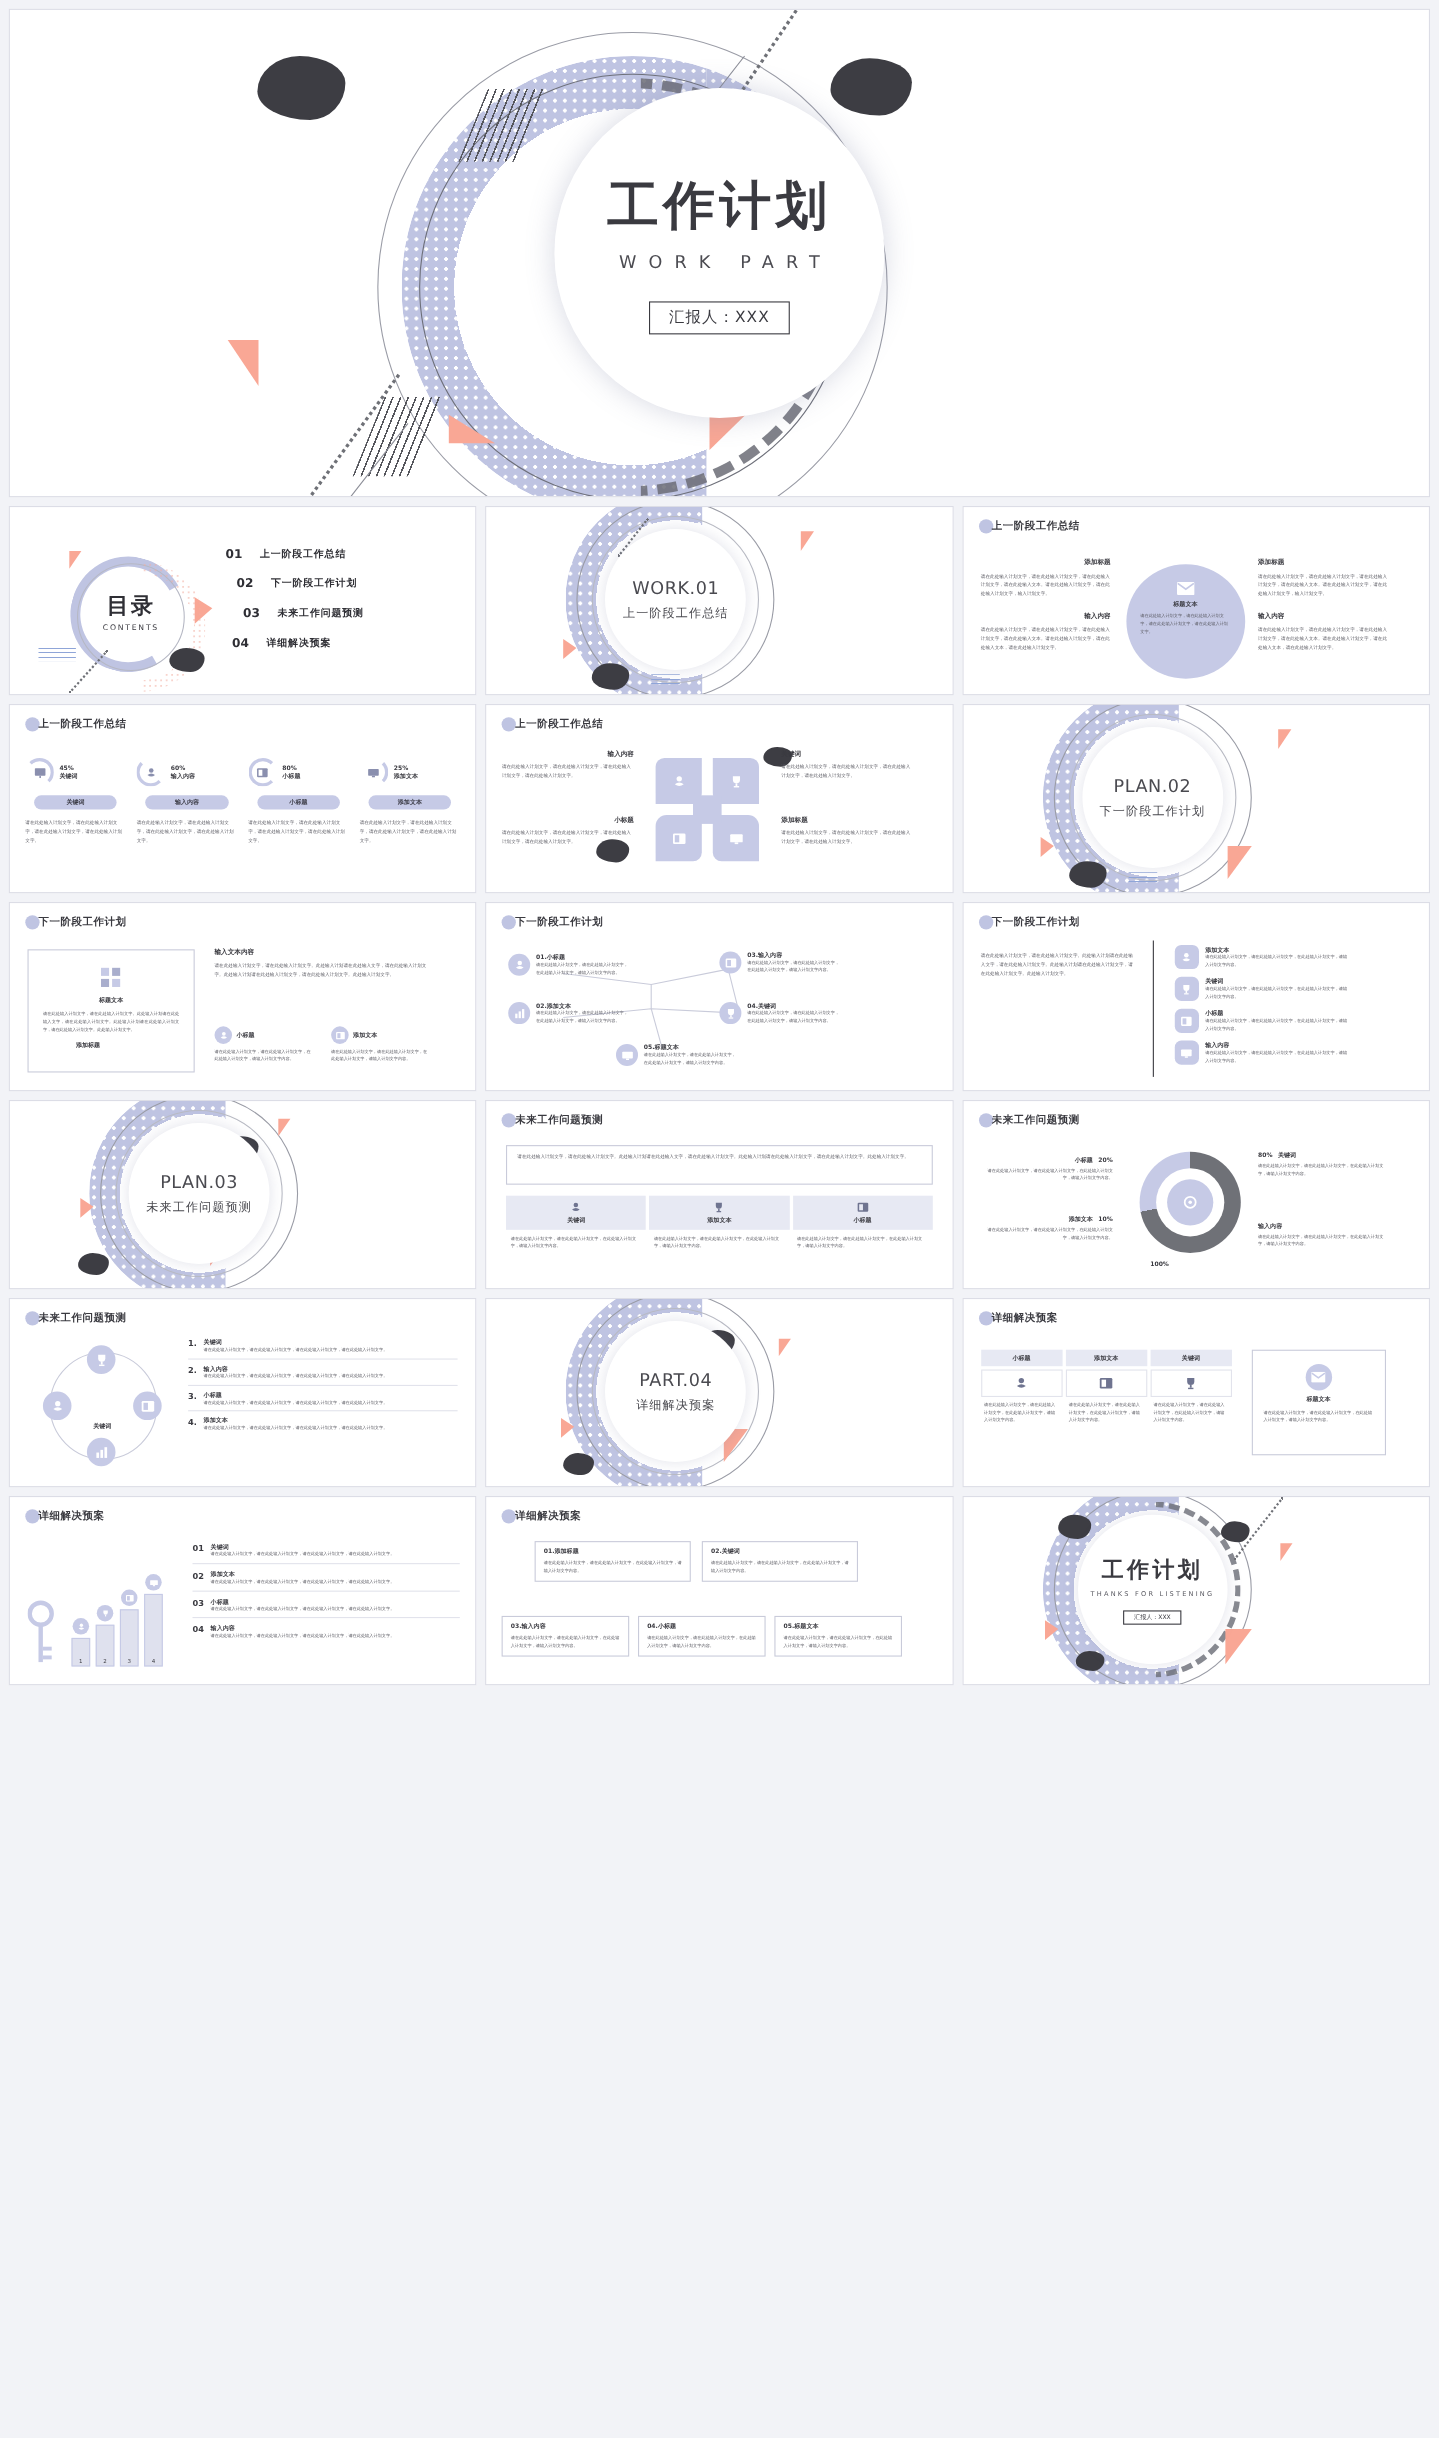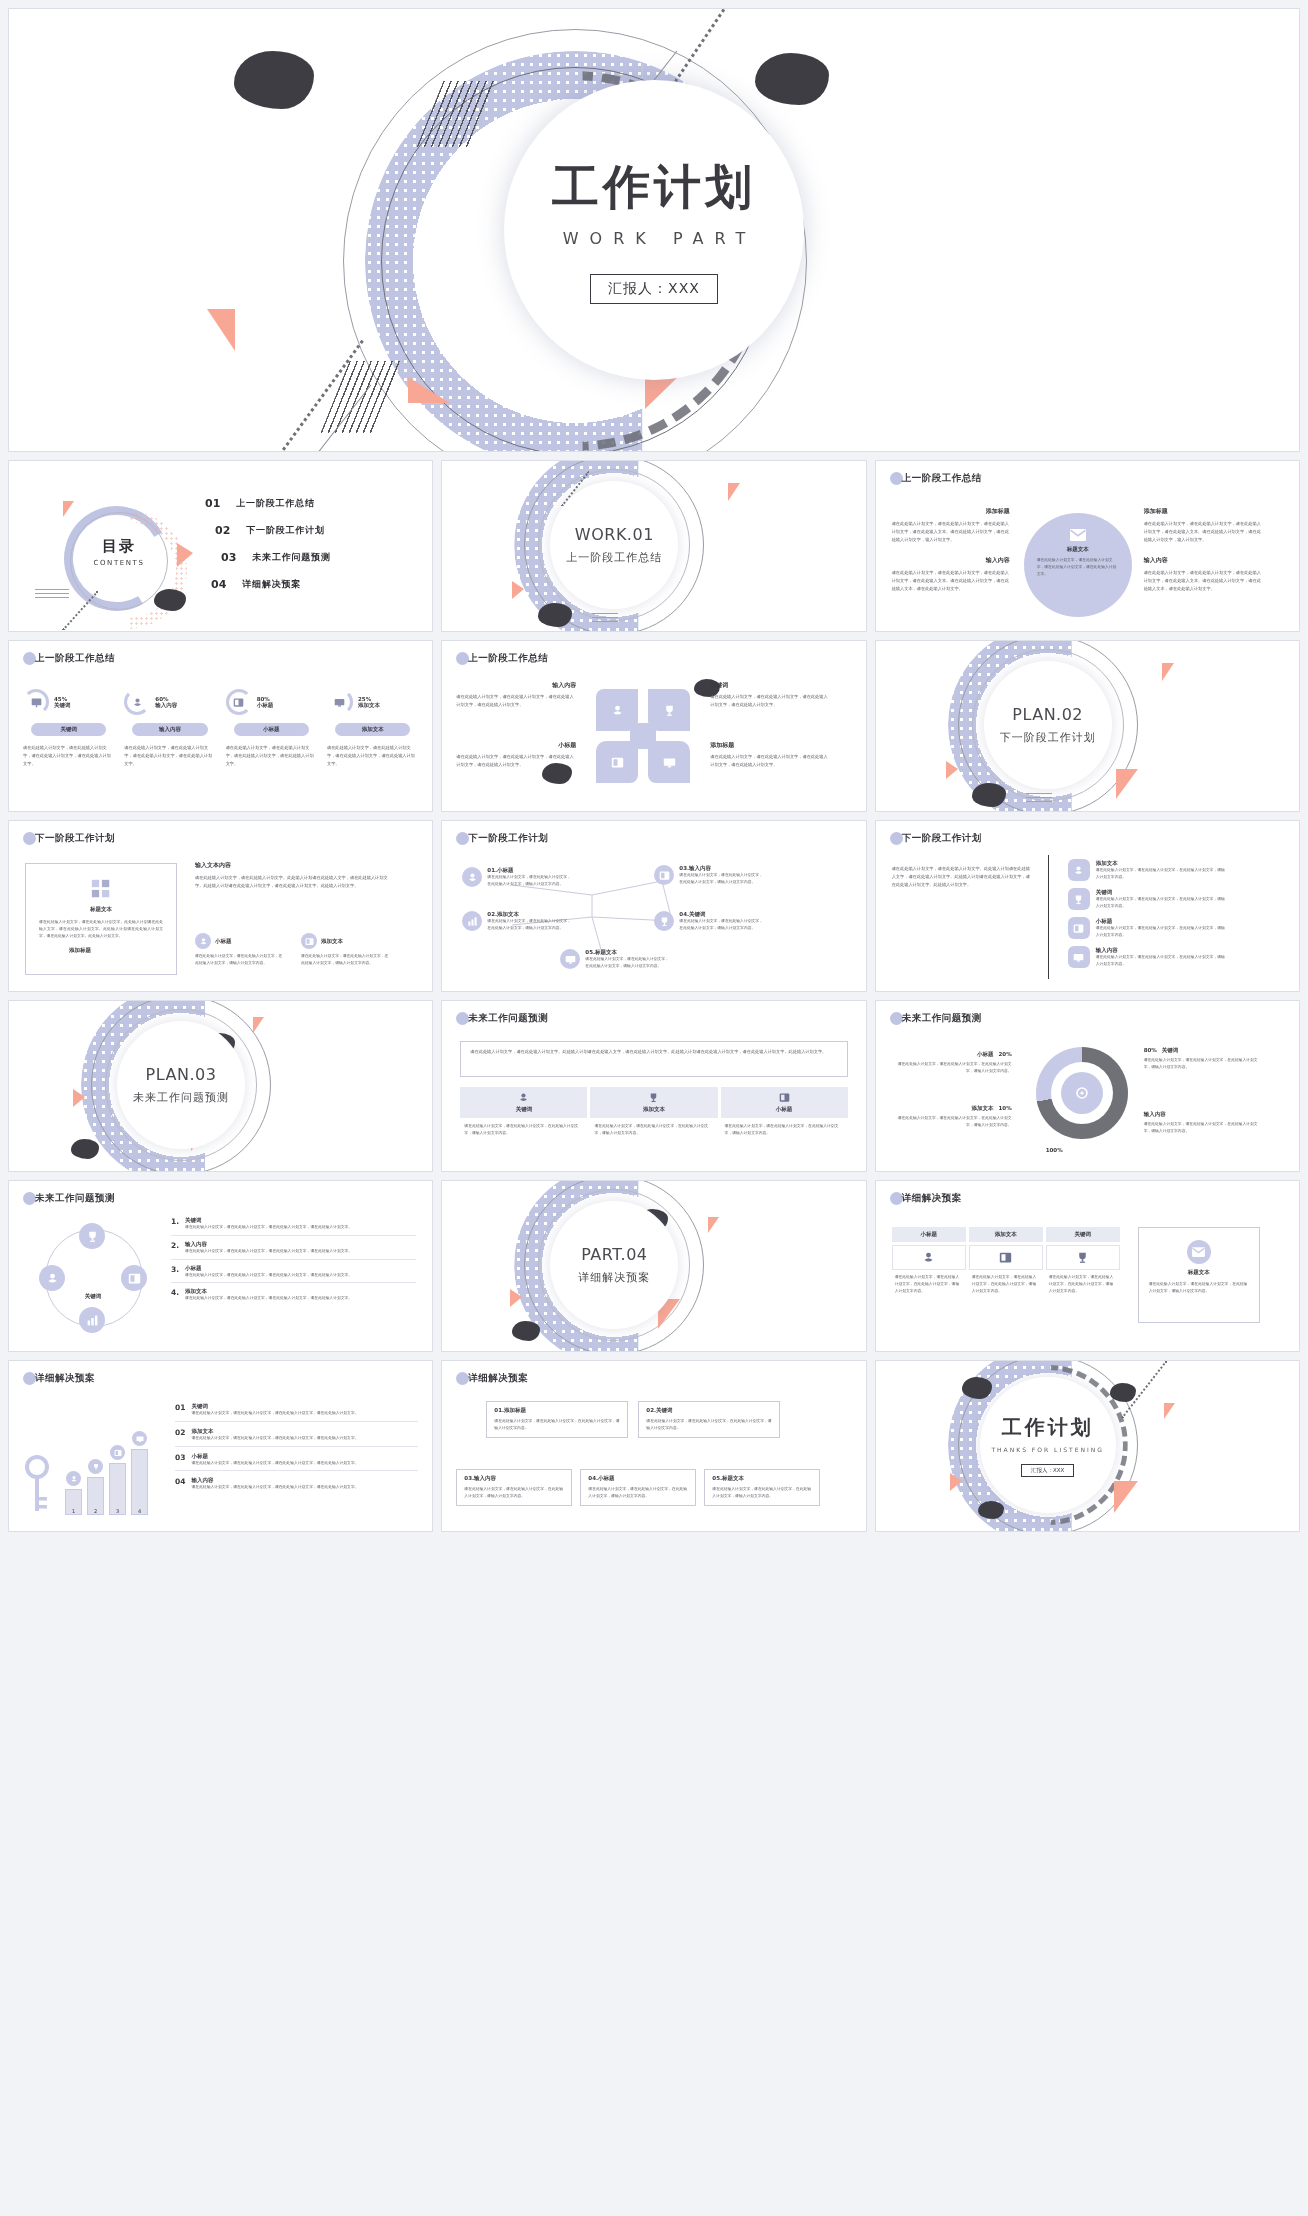--- a/index.html
+++ b/index.html
@@ -155,21 +155,21 @@
       <div class="ring" style="left:61px;top:51px;width:98px;height:98px;border:1px solid #b6b8c4;"></div>
       <div class="ring dots-sm" style="left:60px;top:50px;width:118px;height:118px;opacity:.55;background-color:transparent;background-image:radial-gradient(#f2b0a2 1px, transparent 1.1px);
                   -webkit-mask-image: radial-gradient(circle, transparent 0 48px, #000 48px);
                   mask-image: radial-gradient(circle, transparent 0 48px, #000 48px);
                   clip-path: polygon(50% 0,100% 0,100% 100%,50% 100%);"></div>
       <div class="blot" style="left:145px;top:128px;width:32px;height:22px;"></div>
       <div class="wave" style="left:26px;top:128px;width:34px;height:12px;"></div>
       <div class="dashline" style="left:54px;top:168px;width:52px;border-top-width:2px;transform:rotate(-48deg);transform-origin:left center;"></div>
 
       <div style="position:absolute;left:62px;top:76px;width:96px;text-align:center;">
-        <div style="font-size:15px;font-weight:bold;color:#2f2f35;letter-spacing:2px;">目录</div>
+        <div style="font-size:20px;font-weight:bold;color:#2f2f35;letter-spacing:2px;">目录</div>
         <div style="font-size:7px;color:#3a3a40;letter-spacing:1.6px;margin-top:3px;">CONTENTS</div>
       </div>
 
       <div style="position:absolute;left:196px;top:36px;display:flex;flex-direction:column;gap:14px;">
         <div class="toc-row">
           <span class="toc-n">01</span>
           <span class="toc-t">上一阶段工作总结</span>
         </div>
         <div class="toc-row" style="padding-left:10px;">
           <span class="toc-n">02</span>

